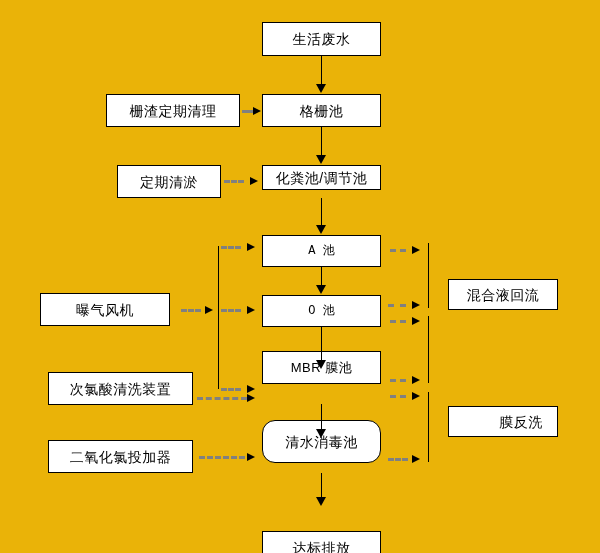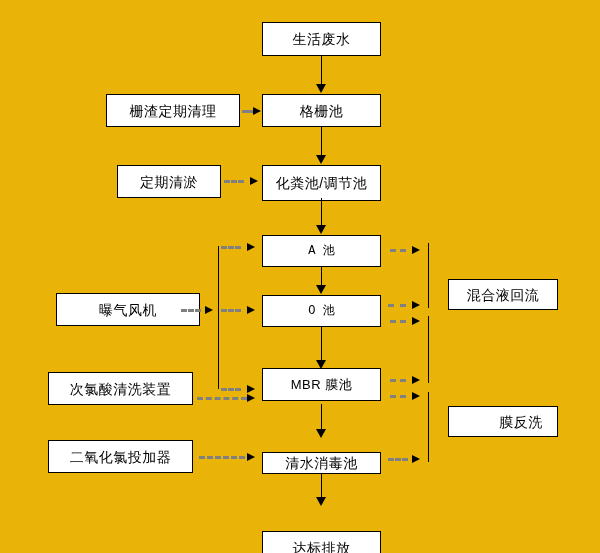--- a/index.html
+++ b/index.html
@@ -82,53 +82,53 @@
 <div id="canvas">
 
   <div class="node" style="left:262px; top:22px; width:119px; height:34px;">
     <span>生活废水</span>
   </div>
 
   <div class="node" style="left:262px; top:94px; width:119px; height:33px;">
     <span>格栅池</span>
   </div>
 
-  <div class="node" style="left:262px; top:165px; width:119px; height:36px;">
+  <div class="node" style="left:262px; top:165px; width:119px; height:25px;">
     <span>化粪池/调节池</span>
   </div>
 
   <div class="node mono latin" style="left:262px; top:235px; width:119px; height:32px;">
     <span>A 池</span>
   </div>
 
   <div class="node mono latin" style="left:262px; top:295px; width:119px; height:32px;">
     <span>O 池</span>
   </div>
 
-  <div class="node" style="left:262px; top:368px; width:119px; height:33px; font-size:13px;">
+  <div class="node" style="left:262px; top:351px; width:119px; height:33px; font-size:13px;">
     <span>MBR 膜池</span>
   </div>
 
-  <div class="node" style="left:262px; top:452px; width:119px; height:22px;">
+  <div class="node" style="left:262px; top:420px; width:119px; height:43px;border-radius:13px;">
     <span>清水消毒池</span>
   </div>
 
   <div class="node" style="left:262px; top:531px; width:119px; height:33px;">
     <span>达标排放</span>
   </div>
 
   <div class="node" style="left:106px; top:94px; width:134px; height:33px;">
     <span>栅渣定期清理</span>
   </div>
 
   <div class="node" style="left:117px; top:165px; width:104px; height:33px;">
     <span>定期清淤</span>
   </div>
 
-  <div class="node" style="left:56px; top:293px; width:144px; height:33px;justify-content:center;">
+  <div class="node" style="left:40px; top:293px; width:130px; height:33px;justify-content:center;">
     <span>曝气风机</span>
   </div>
 
   <div class="node" style="left:48px; top:372px; width:145px; height:33px;">
     <span>次氯酸清洗装置</span>
   </div>
 
   <div class="node" style="left:48px; top:440px; width:145px; height:33px;">
     <span>二氧化氯投加器</span>
   </div>

